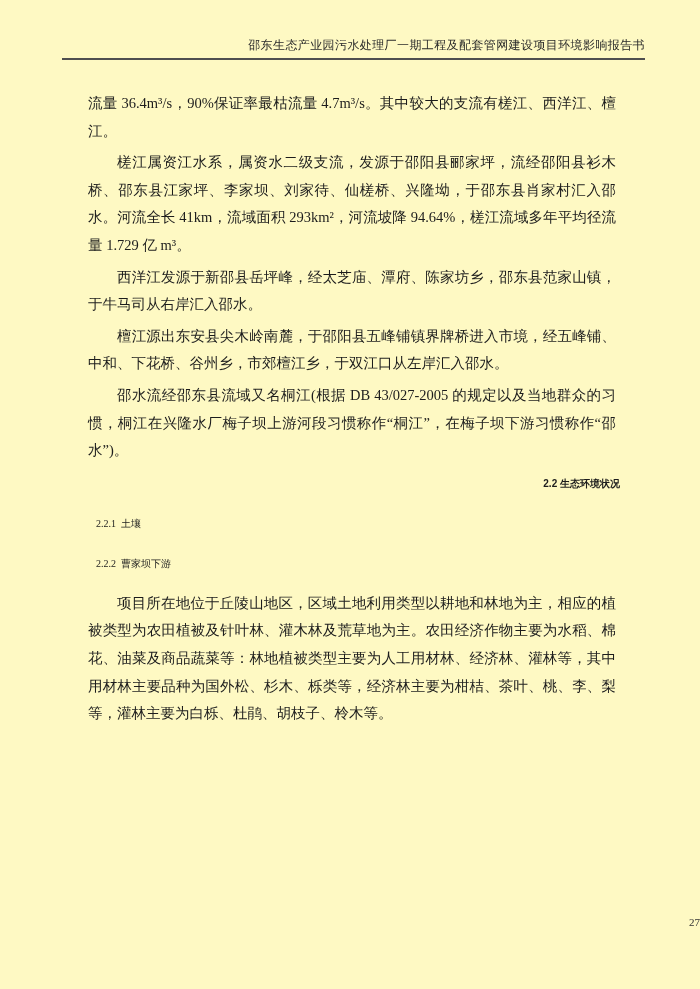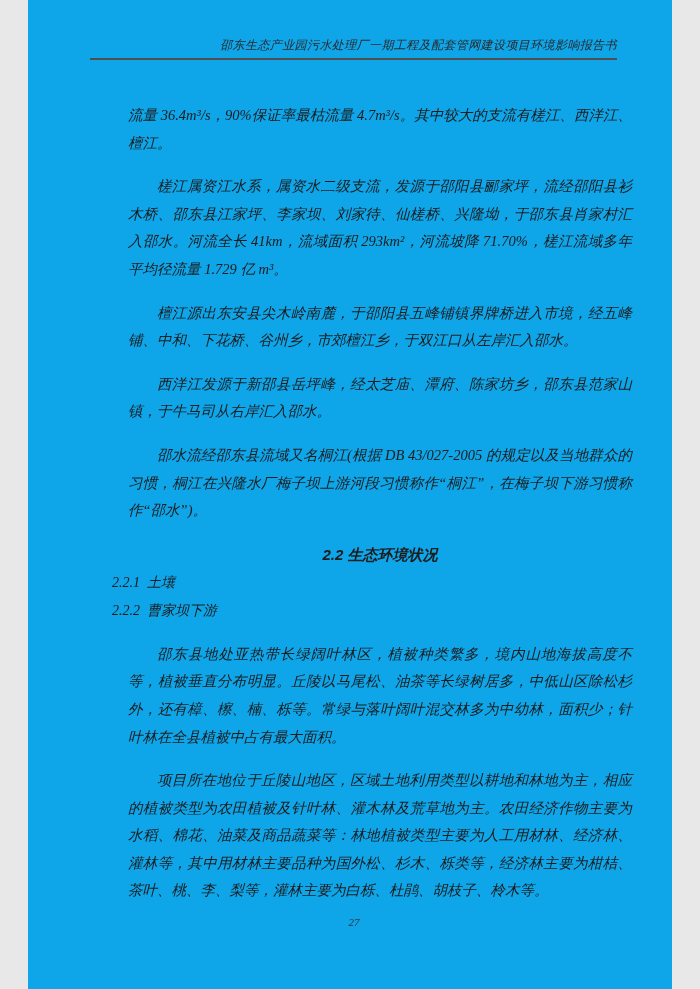--- a/index.html
+++ b/index.html
@@ -1,25 +1,24 @@
 <!DOCTYPE html>
 <html><head>
 <meta charset="utf-8">
 <style>
   html, body { margin: 0; padding: 0; background: #e8e8e8; }
   .page {
     position: relative;
-    width: 644px;
+    width: 700px;
     height: 989px;
     margin: 0 auto;
-    background: #0ea5e9;
+    background: #fef9c3;
     font-family: "Liberation Serif", "DejaVu Serif", serif;
     color: #1c1c1c;
     overflow: hidden;
-    font-style: italic;
   }
   .header {
     position: absolute;
     top: 38px;
     left: 62px;
     right: 55px;
   }
   .header-title {
     text-align: right;
     font-size: 12px;
@@ -32,73 +31,72 @@
   .body-text {
     position: absolute;
     top: 86px;
     left: 84px;
     width: 536px;
     font-size: 14.5px;
     line-height: 27.6px;
     text-align: justify;
   }
   .body-text p {
-    margin: 16px;
+    margin: 4px;
     text-indent: 2em;
   }
   .body-text p.no-indent {
     text-indent: 0;
   }
   .sec-h2 {
     margin: 5px 0 0 0;
     font-family: "Liberation Sans", "DejaVu Sans", sans-serif;
     font-weight: bold;
-    font-size: 15px;
+    font-size: 10px;
     line-height: 28px;
     white-space: pre-wrap;
-    text-align: center;
+    text-align: right;
   }
   .sec-h3 {
-    margin: 0;
+    margin: 12px;
     font-weight: normal;
-    font-size: 14px;
+    font-size: 10px;
     line-height: 28px;
     white-space: pre-wrap;
     text-align: left;
   }
   .footer {
     position: absolute;
     left: 0;
     right: 0;
     top: 916px;
-    text-align: center;
+    text-align: right;
     font-size: 11px;
     color: #333333;
     padding-left: 8px;
   }
 </style>
 </head>
 <body>
 
 <div class="page">
 
   <div class="header">
     <div class="header-title">邵东生态产业园污水处理厂一期工程及配套管网建设项目环境影响报告书</div>
   </div>
 
   <div class="body-text">
     <p class="no-indent">流量 36.4m³/s，90%保证率最枯流量 4.7m³/s。其中较大的支流有槎江、西洋江、檀江。</p>
-    <p>槎江属资江水系，属资水二级支流，发源于邵阳县郦家坪，流经邵阳县衫木桥、邵东县江家坪、李家坝、刘家待、仙槎桥、兴隆坳，于邵东县肖家村汇入邵水。河流全长 41km，流域面积 293km²，河流坡降 71.70%，槎江流域多年平均径流量 1.729 亿 m³。</p>
+    <p>槎江属资江水系，属资水二级支流，发源于邵阳县郦家坪，流经邵阳县衫木桥、邵东县江家坪、李家坝、刘家待、仙槎桥、兴隆坳，于邵东县肖家村汇入邵水。河流全长 41km，流域面积 293km²，河流坡降 94.64%，槎江流域多年平均径流量 1.729 亿 m³。</p>
+    <p>西洋江发源于新邵县岳坪峰，经太芝庙、潭府、陈家坊乡，邵东县范家山镇，于牛马司从右岸汇入邵水。</p>
     <p>檀江源出东安县尖木岭南麓，于邵阳县五峰铺镇界牌桥进入市境，经五峰铺、中和、下花桥、谷州乡，市郊檀江乡，于双江口从左岸汇入邵水。</p>
-    <p>西洋江发源于新邵县岳坪峰，经太芝庙、潭府、陈家坊乡，邵东县范家山镇，于牛马司从右岸汇入邵水。</p>
     <p>邵水流经邵东县流域又名桐江(根据 DB 43/027-2005 的规定以及当地群众的习惯，桐江在兴隆水厂梅子坝上游河段习惯称作“桐江”，在梅子坝下游习惯称作“邵水”)。</p>
     <h2 class="sec-h2">2.2 生态环境状况</h2>
     <h3 class="sec-h3">2.2.1  土壤</h3>
     <h3 class="sec-h3">2.2.2  曹家坝下游</h3>
-    <p>邵东县地处亚热带长绿阔叶林区，植被种类繁多，境内山地海拔高度不等，植被垂直分布明显。丘陵以马尾松、油茶等长绿树居多，中低山区除松杉外，还有樟、檫、楠、栎等。常绿与落叶阔叶混交林多为中幼林，面积少；针叶林在全县植被中占有最大面积。</p>
     <p>项目所在地位于丘陵山地区，区域土地利用类型以耕地和林地为主，相应的植被类型为农田植被及针叶林、灌木林及荒草地为主。农田经济作物主要为水稻、棉花、油菜及商品蔬菜等：林地植被类型主要为人工用材林、经济林、灌林等，其中用材林主要品种为国外松、杉木、栎类等，经济林主要为柑桔、茶叶、桃、李、梨等，灌林主要为白栎、杜鹃、胡枝子、柃木等。</p>
   </div>
 
   <div class="footer">
     <span>27</span>
   </div>
 
 </div>
 
 </body></html>

